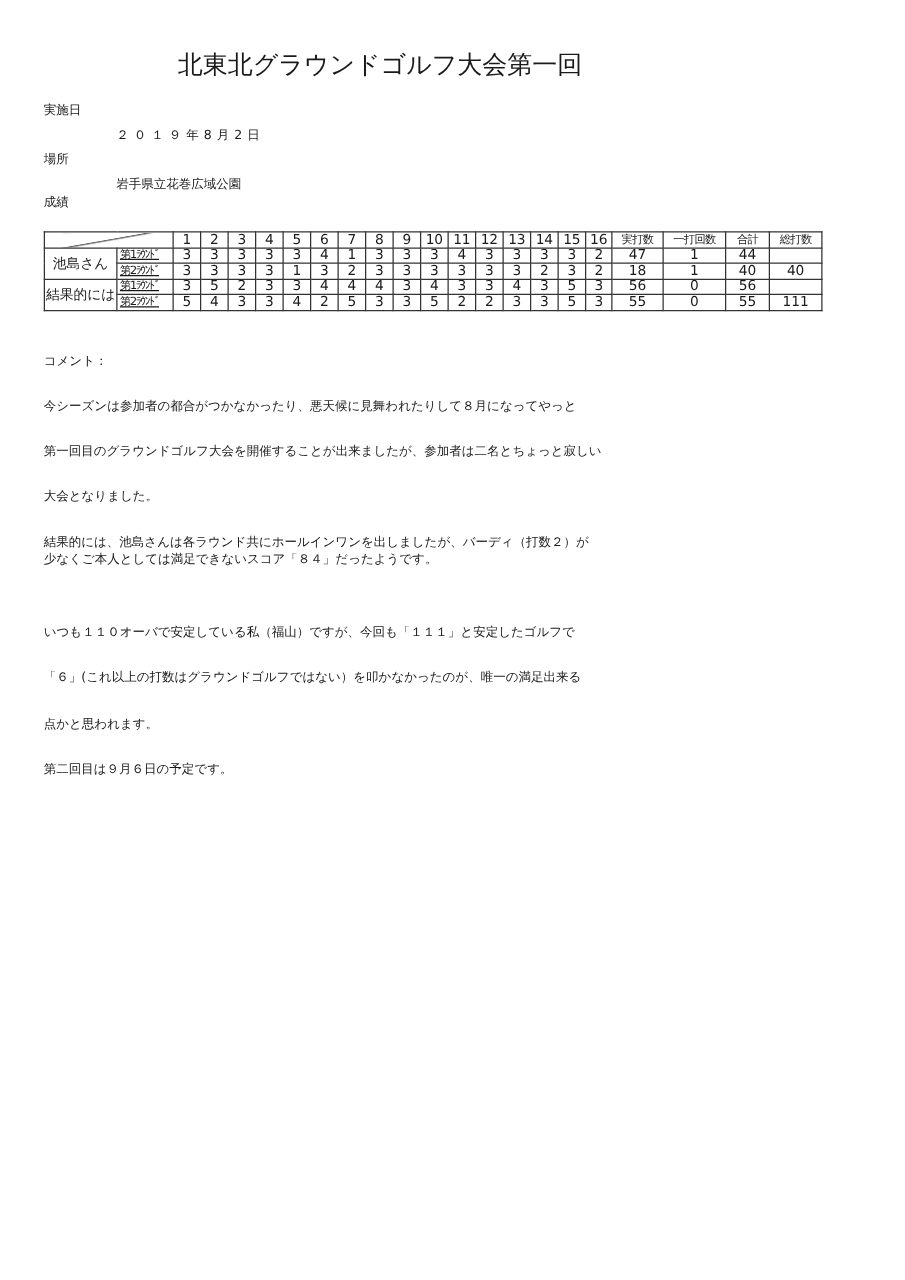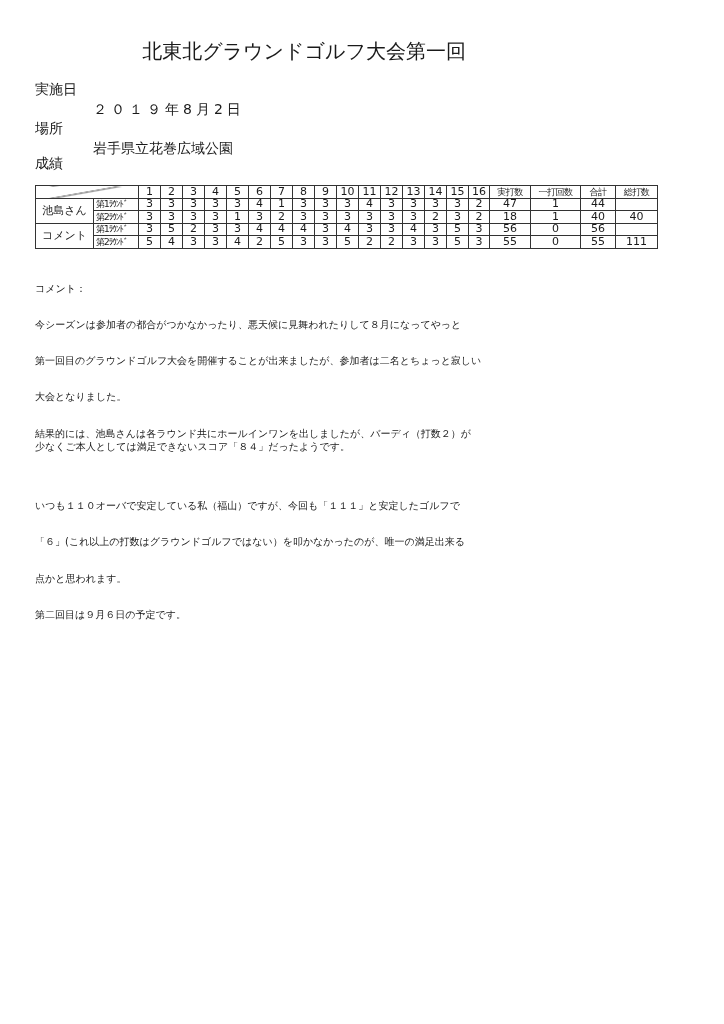--- a/index.html
+++ b/index.html
@@ -5,21 +5,21 @@
   html, body { margin: 0; padding: 0; background: #ffffff; }
   body {
     width: 724px; height: 1024px; position: relative; overflow: hidden;
     font-family: "DejaVu Sans", "Liberation Sans", sans-serif;
     color: #1a1a1a;
   }
   .title {
     position: absolute; left: 0; top: 38px; width: 608px; text-align: center;
     font-size: 20px; letter-spacing: 0px;
   }
-  .meta-line { position: absolute; left: 35px; font-size: 14px; white-space: nowrap; }
+  .meta-line { position: absolute; left: 35px; font-size: 10px; white-space: nowrap; }
   .meta-line .label { display: inline-block; }
   .meta-line .value { position: absolute; white-space: nowrap; margin-top: 20px; }
   #row-date { top: 81px; }
   #row-date .value { left: 58px; letter-spacing: 4px; }
   #row-place { top: 120px; text-align: right; }
   #row-place .value { left: 58px; }
   #row-results { top: 155px; }
 
   table.scores {
     position: absolute; left: 35px; top: 185px;
@@ -28,21 +28,21 @@
   }
   table.scores td {
     border: 1px solid #333; padding: 0; height: 11.5px; text-align: center;
     white-space: nowrap; overflow: hidden;
   }
   table.scores td.diag {
     background: linear-gradient(to top right, transparent calc(50% - 0.6px), #333 50%, transparent calc(50% + 0.6px));
     background: linear-gradient(170deg, transparent 46%, #444 48%, transparent 52%);
   }
   table.scores td.player { font-size: 11px; }
-  table.scores td.round { font-size: 9px; letter-spacing: -1px; text-align: left; padding-left: 2px; }
+  table.scores td.round { font-size: 9px; letter-spacing: -1px; text-align: left; padding-left: 2px; text-decoration: underline; }
   table.scores td.hdr-small { font-size: 9px; letter-spacing: -0.5px; }
 
   .comment { position: absolute; left: 35px; font-size: 10px; white-space: nowrap; }
 </style>
 </head>
 <body>
 
 <div class="title">北東北グラウンドゴルフ大会第一回</div>
 
 <div class="meta-line" id="row-date">
@@ -148,21 +148,21 @@
     <td>2</td>
     <td>3</td>
     <td>2</td>
     <td>18</td>
     <td>1</td>
     <td>40</td>
     <td>40</td>
   </tr>
 
   <tr>
-    <td class="player" rowspan="2">コメント</td>
+    <td class="player" rowspan="2">結果的には</td>
     <td class="round">第1ﾗｳﾝﾄﾞ</td>
     <td>3</td>
     <td>5</td>
     <td>2</td>
     <td>3</td>
     <td>3</td>
     <td>4</td>
     <td>4</td>
     <td>4</td>
     <td>3</td>

